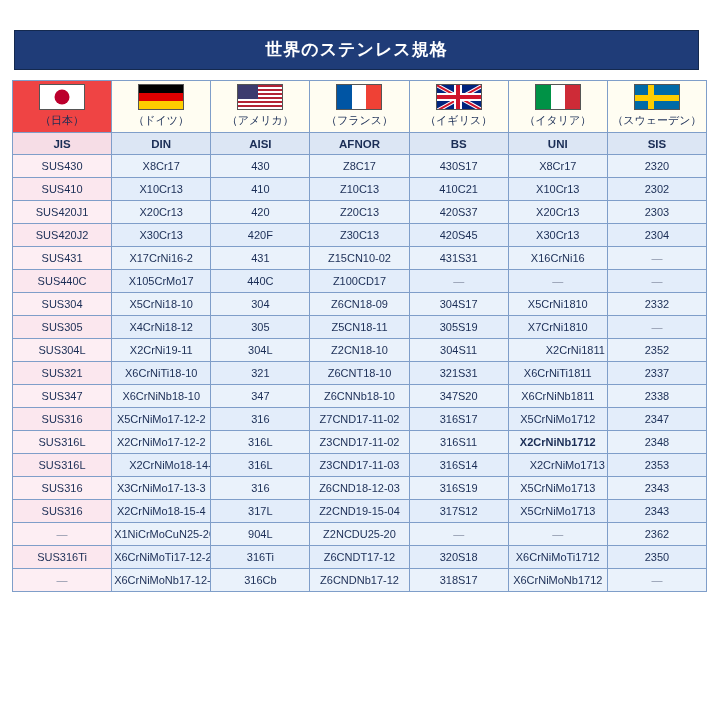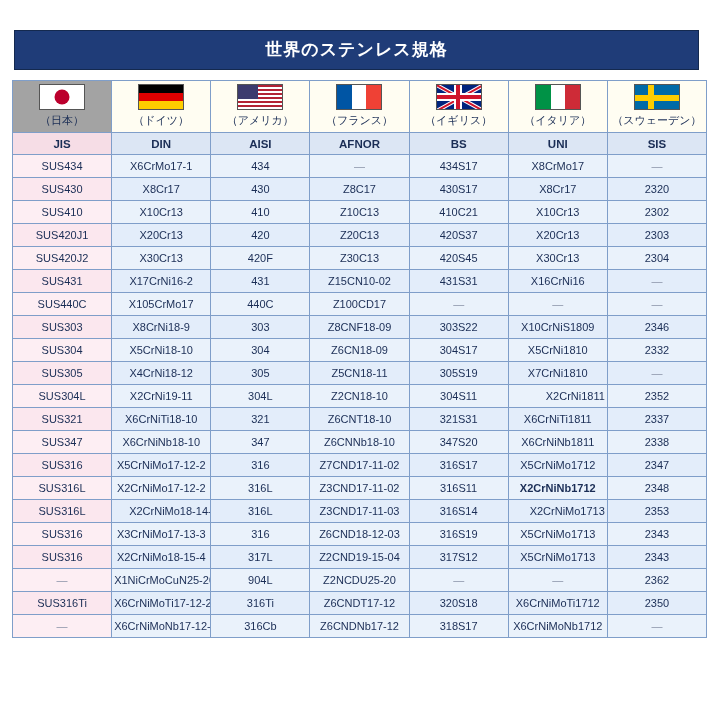--- a/index.html
+++ b/index.html
@@ -41,21 +41,21 @@
     height:22px;
     padding:0 2px;
     overflow:hidden;
     white-space:nowrap;
   }
   thead .flag-row td{
     height:46px;
     padding:2px 0 3px 0;
     background:#fffdf2;
   }
-  thead .flag-row td.c0{background:#a3a3a3;}
+  thead .flag-row td.c0{background:#ef4444;}
   .country{
     display:block;
     font-size:11px;
     margin-top:3px;
     color:#1a2d55;
   }
   .flag{
     display:inline-block;
     width:46px;height:26px;
     border:1px solid #555;
@@ -151,29 +151,20 @@
         <td>DIN</td>
         <td>AISI</td>
         <td>AFNOR</td>
         <td>BS</td>
         <td>UNI</td>
         <td>SIS</td>
       </tr>
     </thead>
     <tbody id="tbody">
         <tr>
-          <td class="c0" style="width: 9.5%;">SUS434</td>
-          <td class="body" style="width: 17.5%;">X6CrMo17-1</td>
-          <td class="body" style="width: 9%;">434</td>
-          <td class="body" style="width: 16%;"><span class="dash">—</span></td>
-          <td class="body" style="width: 10.5%;">434S17</td>
-          <td class="body" style="width: 19%;">X8CrMo17</td>
-          <td class="body" style="width: 9%;"><span class="dash">—</span></td>
-        </tr>
-        <tr>
           <td class="c0" style="width: 9.5%;">SUS430</td>
           <td class="body" style="width: 17.5%;">X8Cr17</td>
           <td class="body" style="width: 9%;">430</td>
           <td class="body" style="width: 16%;">Z8C17</td>
           <td class="body" style="width: 10.5%;">430S17</td>
           <td class="body" style="width: 19%;">X8Cr17</td>
           <td class="body" style="width: 9%;">2320</td>
         </tr>
         <tr>
           <td class="c0" style="width: 9.5%;">SUS410</td>
@@ -214,29 +205,20 @@
         <tr>
           <td class="c0" style="width: 9.5%;">SUS440C</td>
           <td class="body" style="width: 17.5%;">X105CrMo17</td>
           <td class="body" style="width: 9%;">440C</td>
           <td class="body" style="width: 16%;">Z100CD17</td>
           <td class="body" style="width: 10.5%;"><span class="dash">—</span></td>
           <td class="body" style="width: 19%;"><span class="dash">—</span></td>
           <td class="body" style="width: 9%;"><span class="dash">—</span></td>
         </tr>
         <tr>
-          <td class="c0" style="width: 9.5%;">SUS303</td>
-          <td class="body" style="width: 17.5%;">X8CrNi18-9</td>
-          <td class="body" style="width: 9%;">303</td>
-          <td class="body" style="width: 16%;">Z8CNF18-09</td>
-          <td class="body" style="width: 10.5%;">303S22</td>
-          <td class="body" style="width: 19%;">X10CrNiS1809</td>
-          <td class="body" style="width: 9%;">2346</td>
-        </tr>
-        <tr>
           <td class="c0" style="width: 9.5%;">SUS304</td>
           <td class="body" style="width: 17.5%;">X5CrNi18-10</td>
           <td class="body" style="width: 9%;">304</td>
           <td class="body" style="width: 16%;">Z6CN18-09</td>
           <td class="body" style="width: 10.5%;">304S17</td>
           <td class="body" style="width: 19%;">X5CrNi1810</td>
           <td class="body" style="width: 9%;">2332</td>
         </tr>
         <tr>
           <td class="c0" style="width: 9.5%;">SUS305</td>

